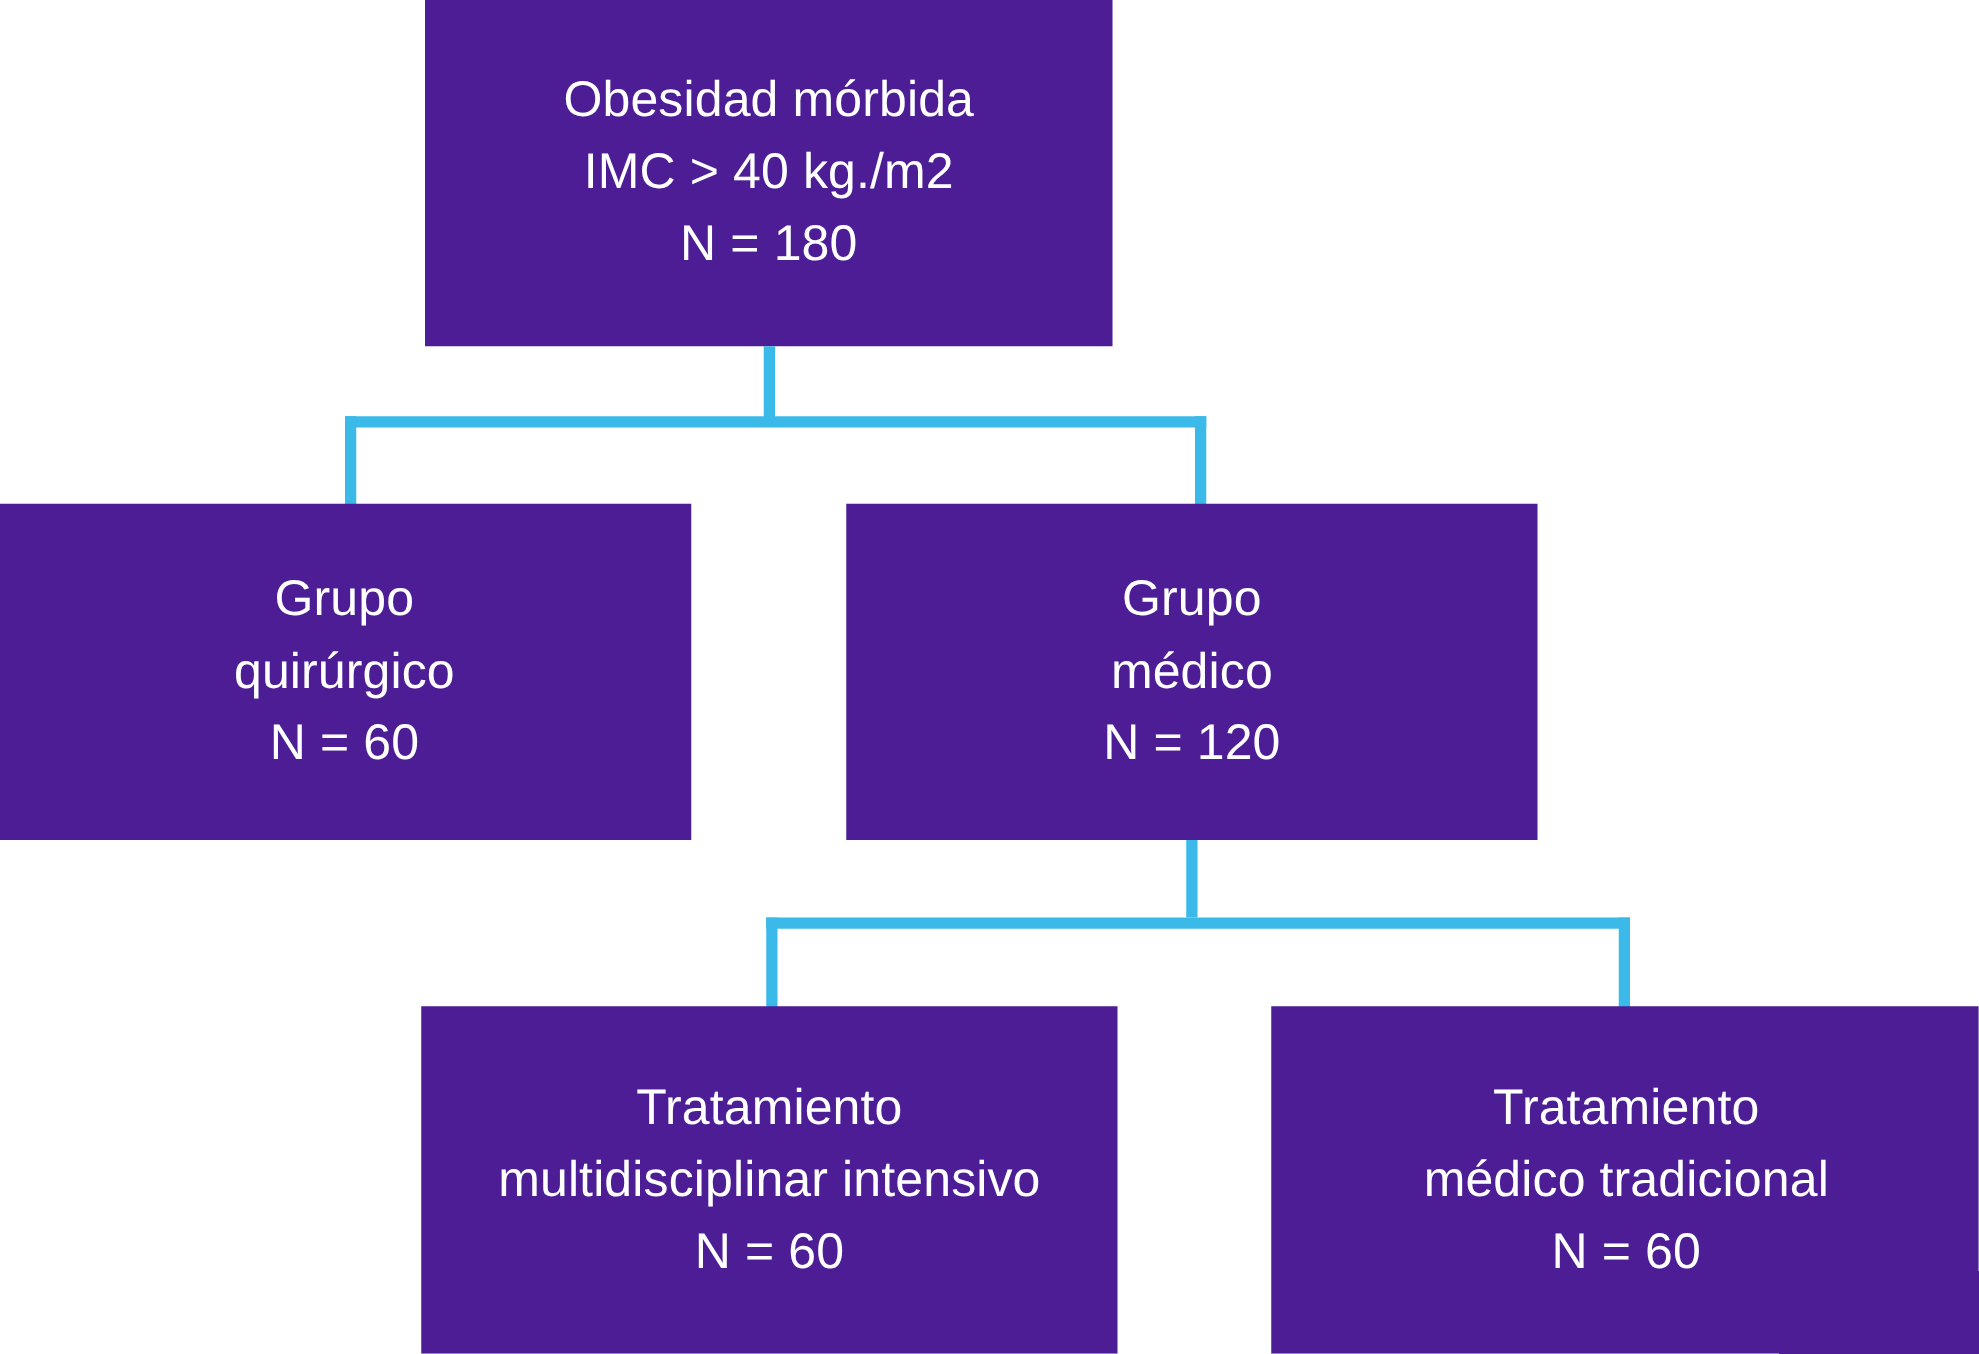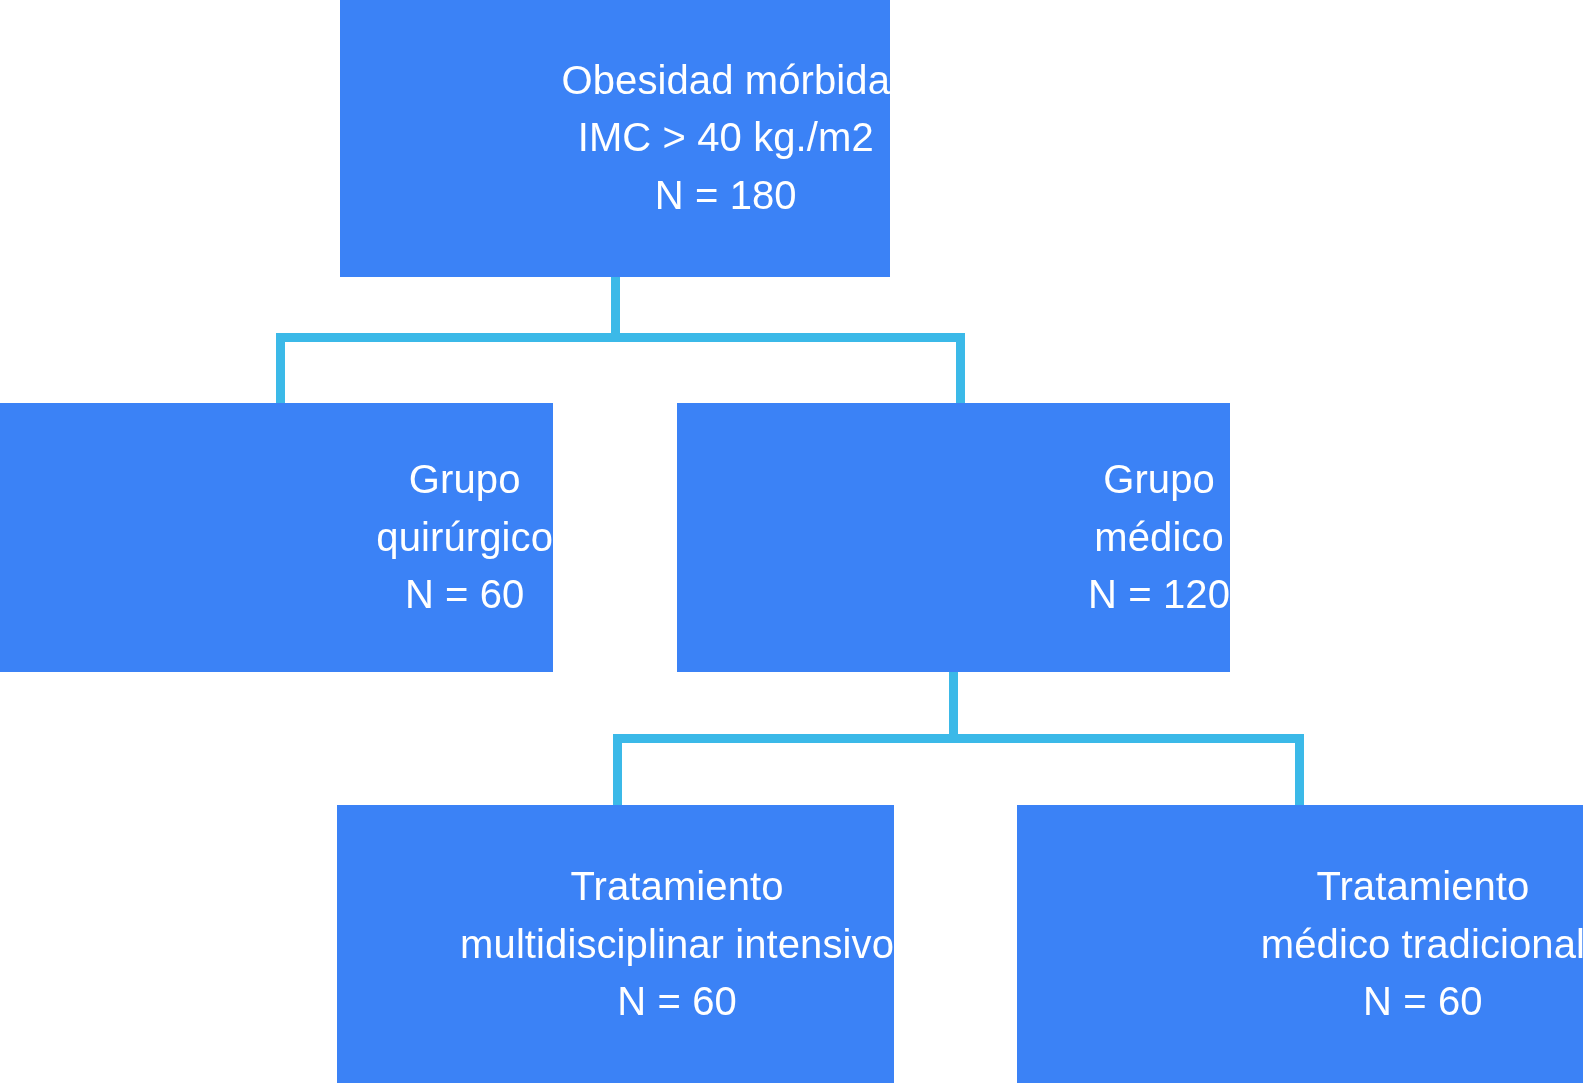--- a/index.html
+++ b/index.html
@@ -13,24 +13,24 @@
   }
   #diagram {
     position: relative;
     width: 1583px;
     height: 1083px;
     background: #ffffff;
     overflow: hidden;
   }
   .node {
     position: absolute;
-    background: #3b82f6;
+    background: #4c1d95;
     display: flex;
     align-items: center;
-    justify-content: flex-end;
+    justify-content: center;
     box-sizing: border-box;
   }
   .node-label {
     color: #ffffff;
     font-family: "Liberation Sans", sans-serif;
     font-size: 40px;
     line-height: 1.44;
     text-align: center;
     white-space: pre-line;
     letter-spacing: 0.1px;

